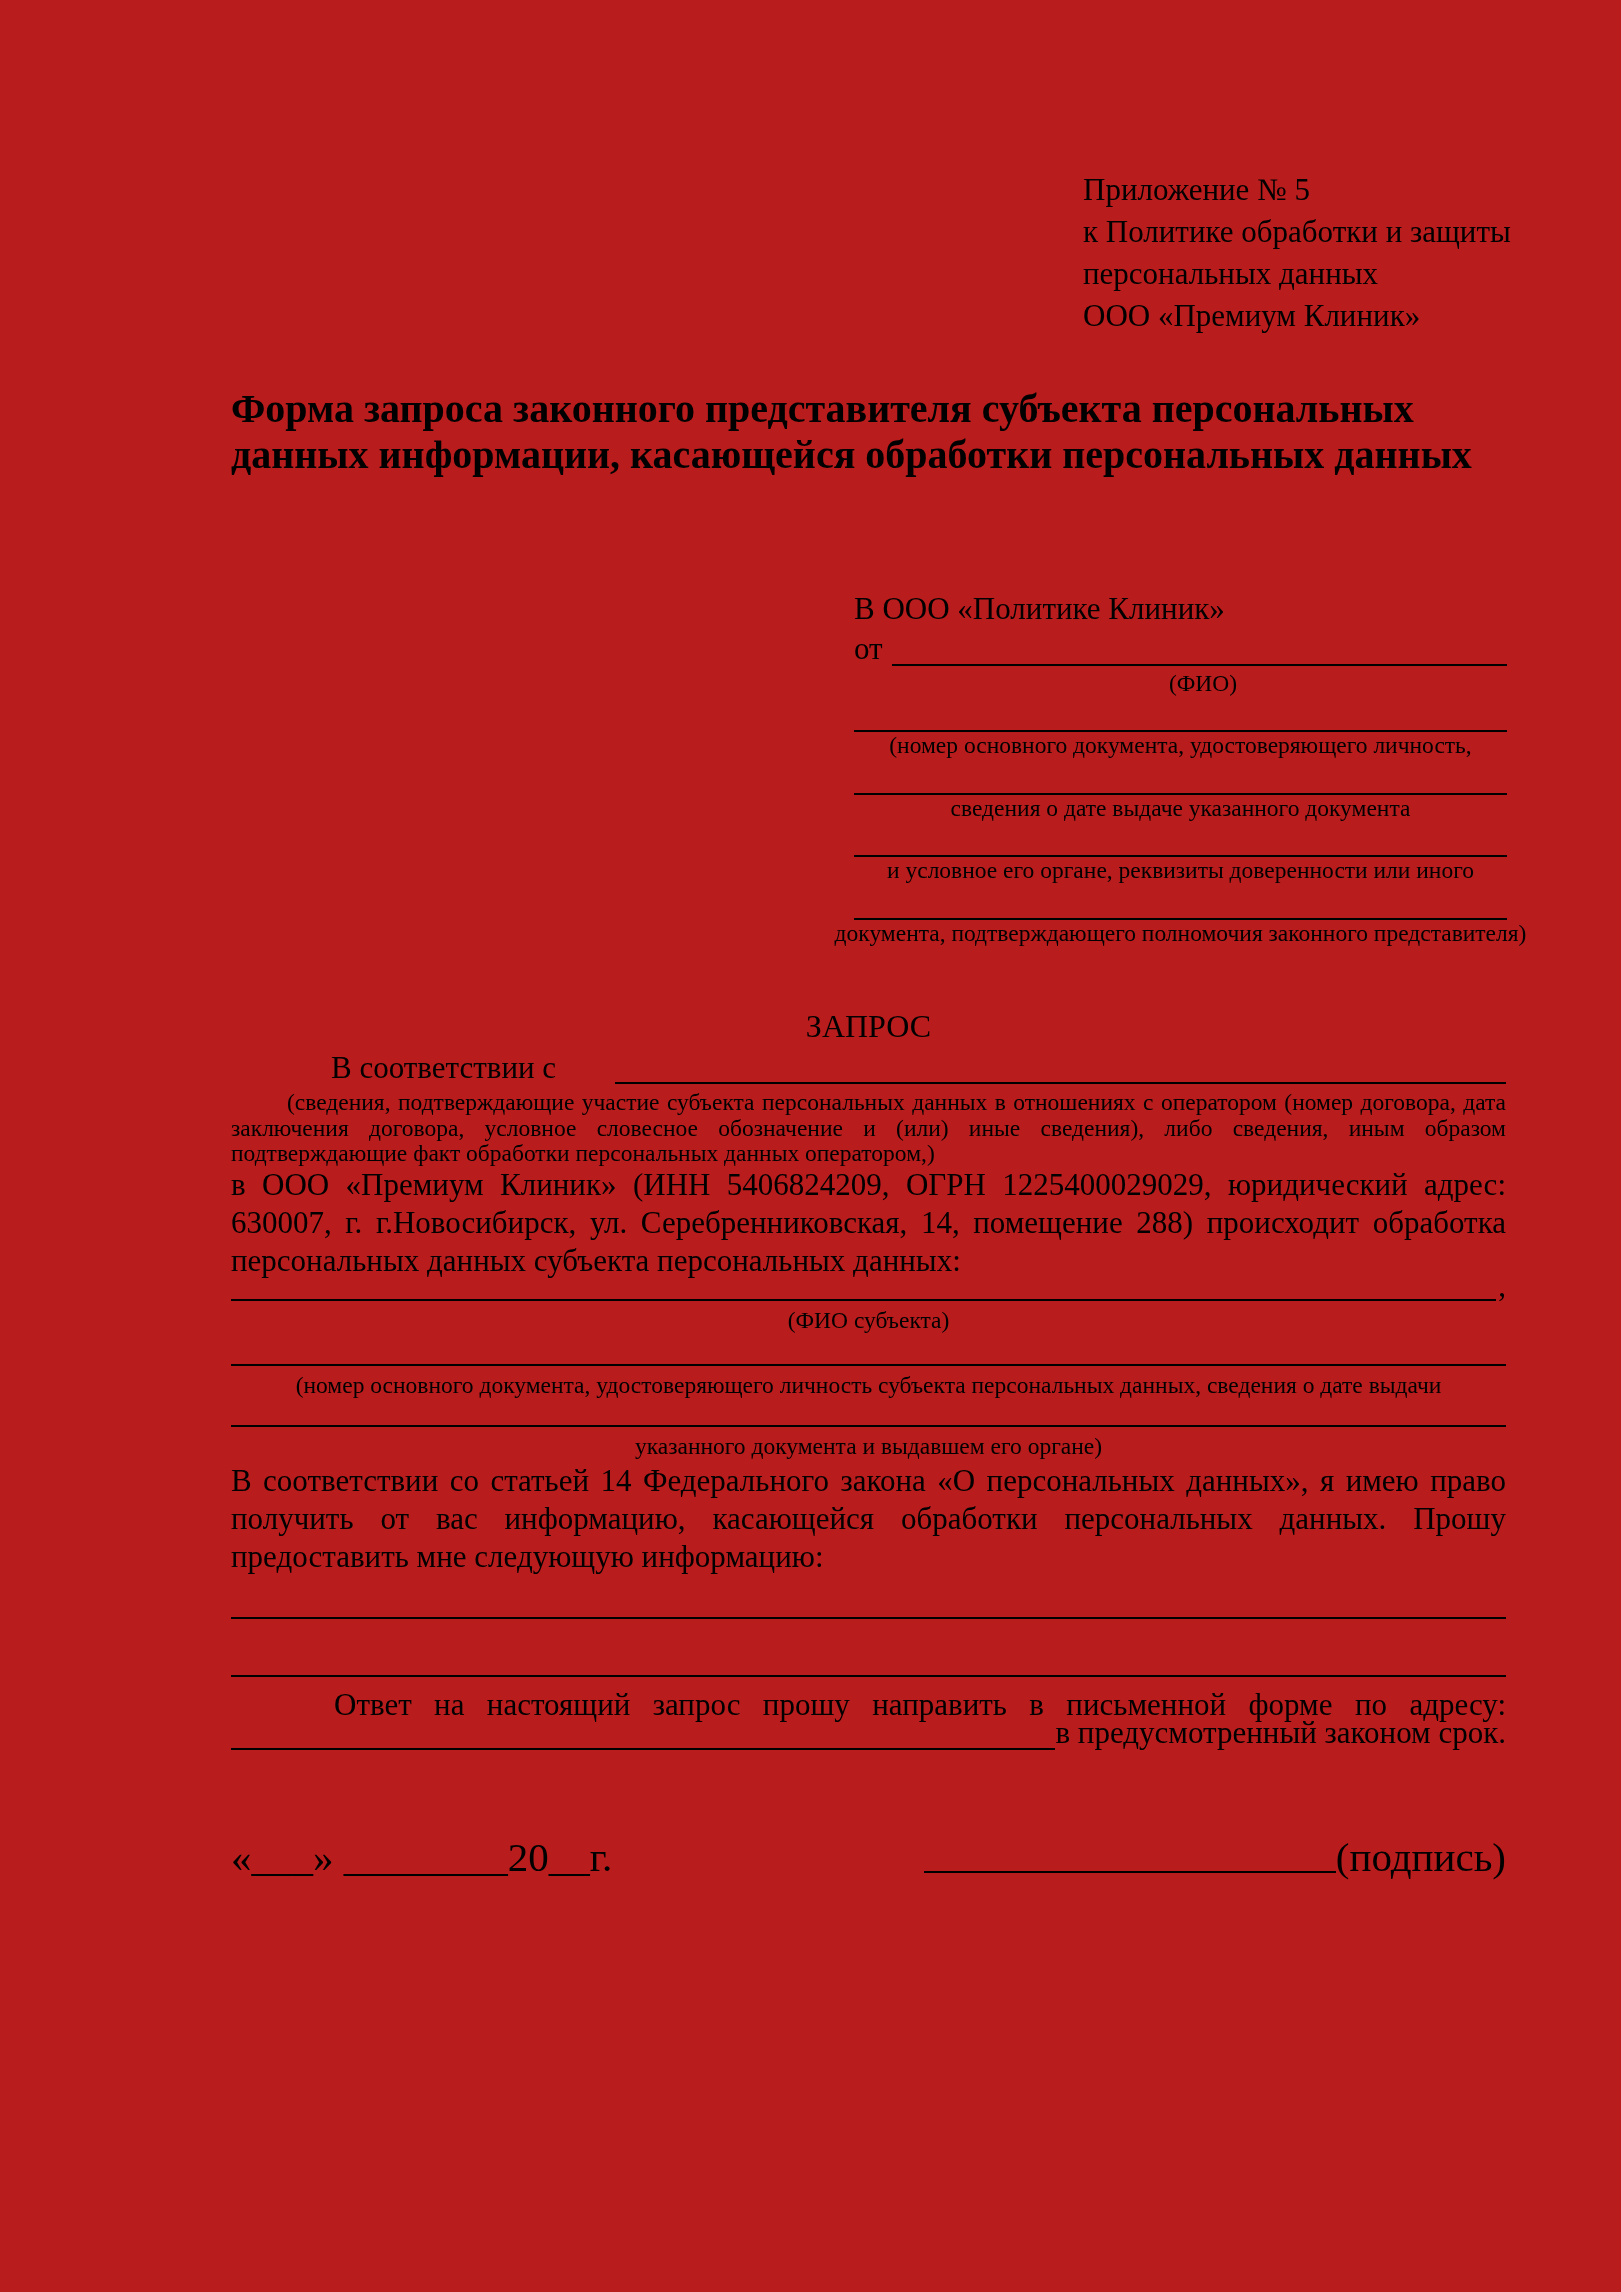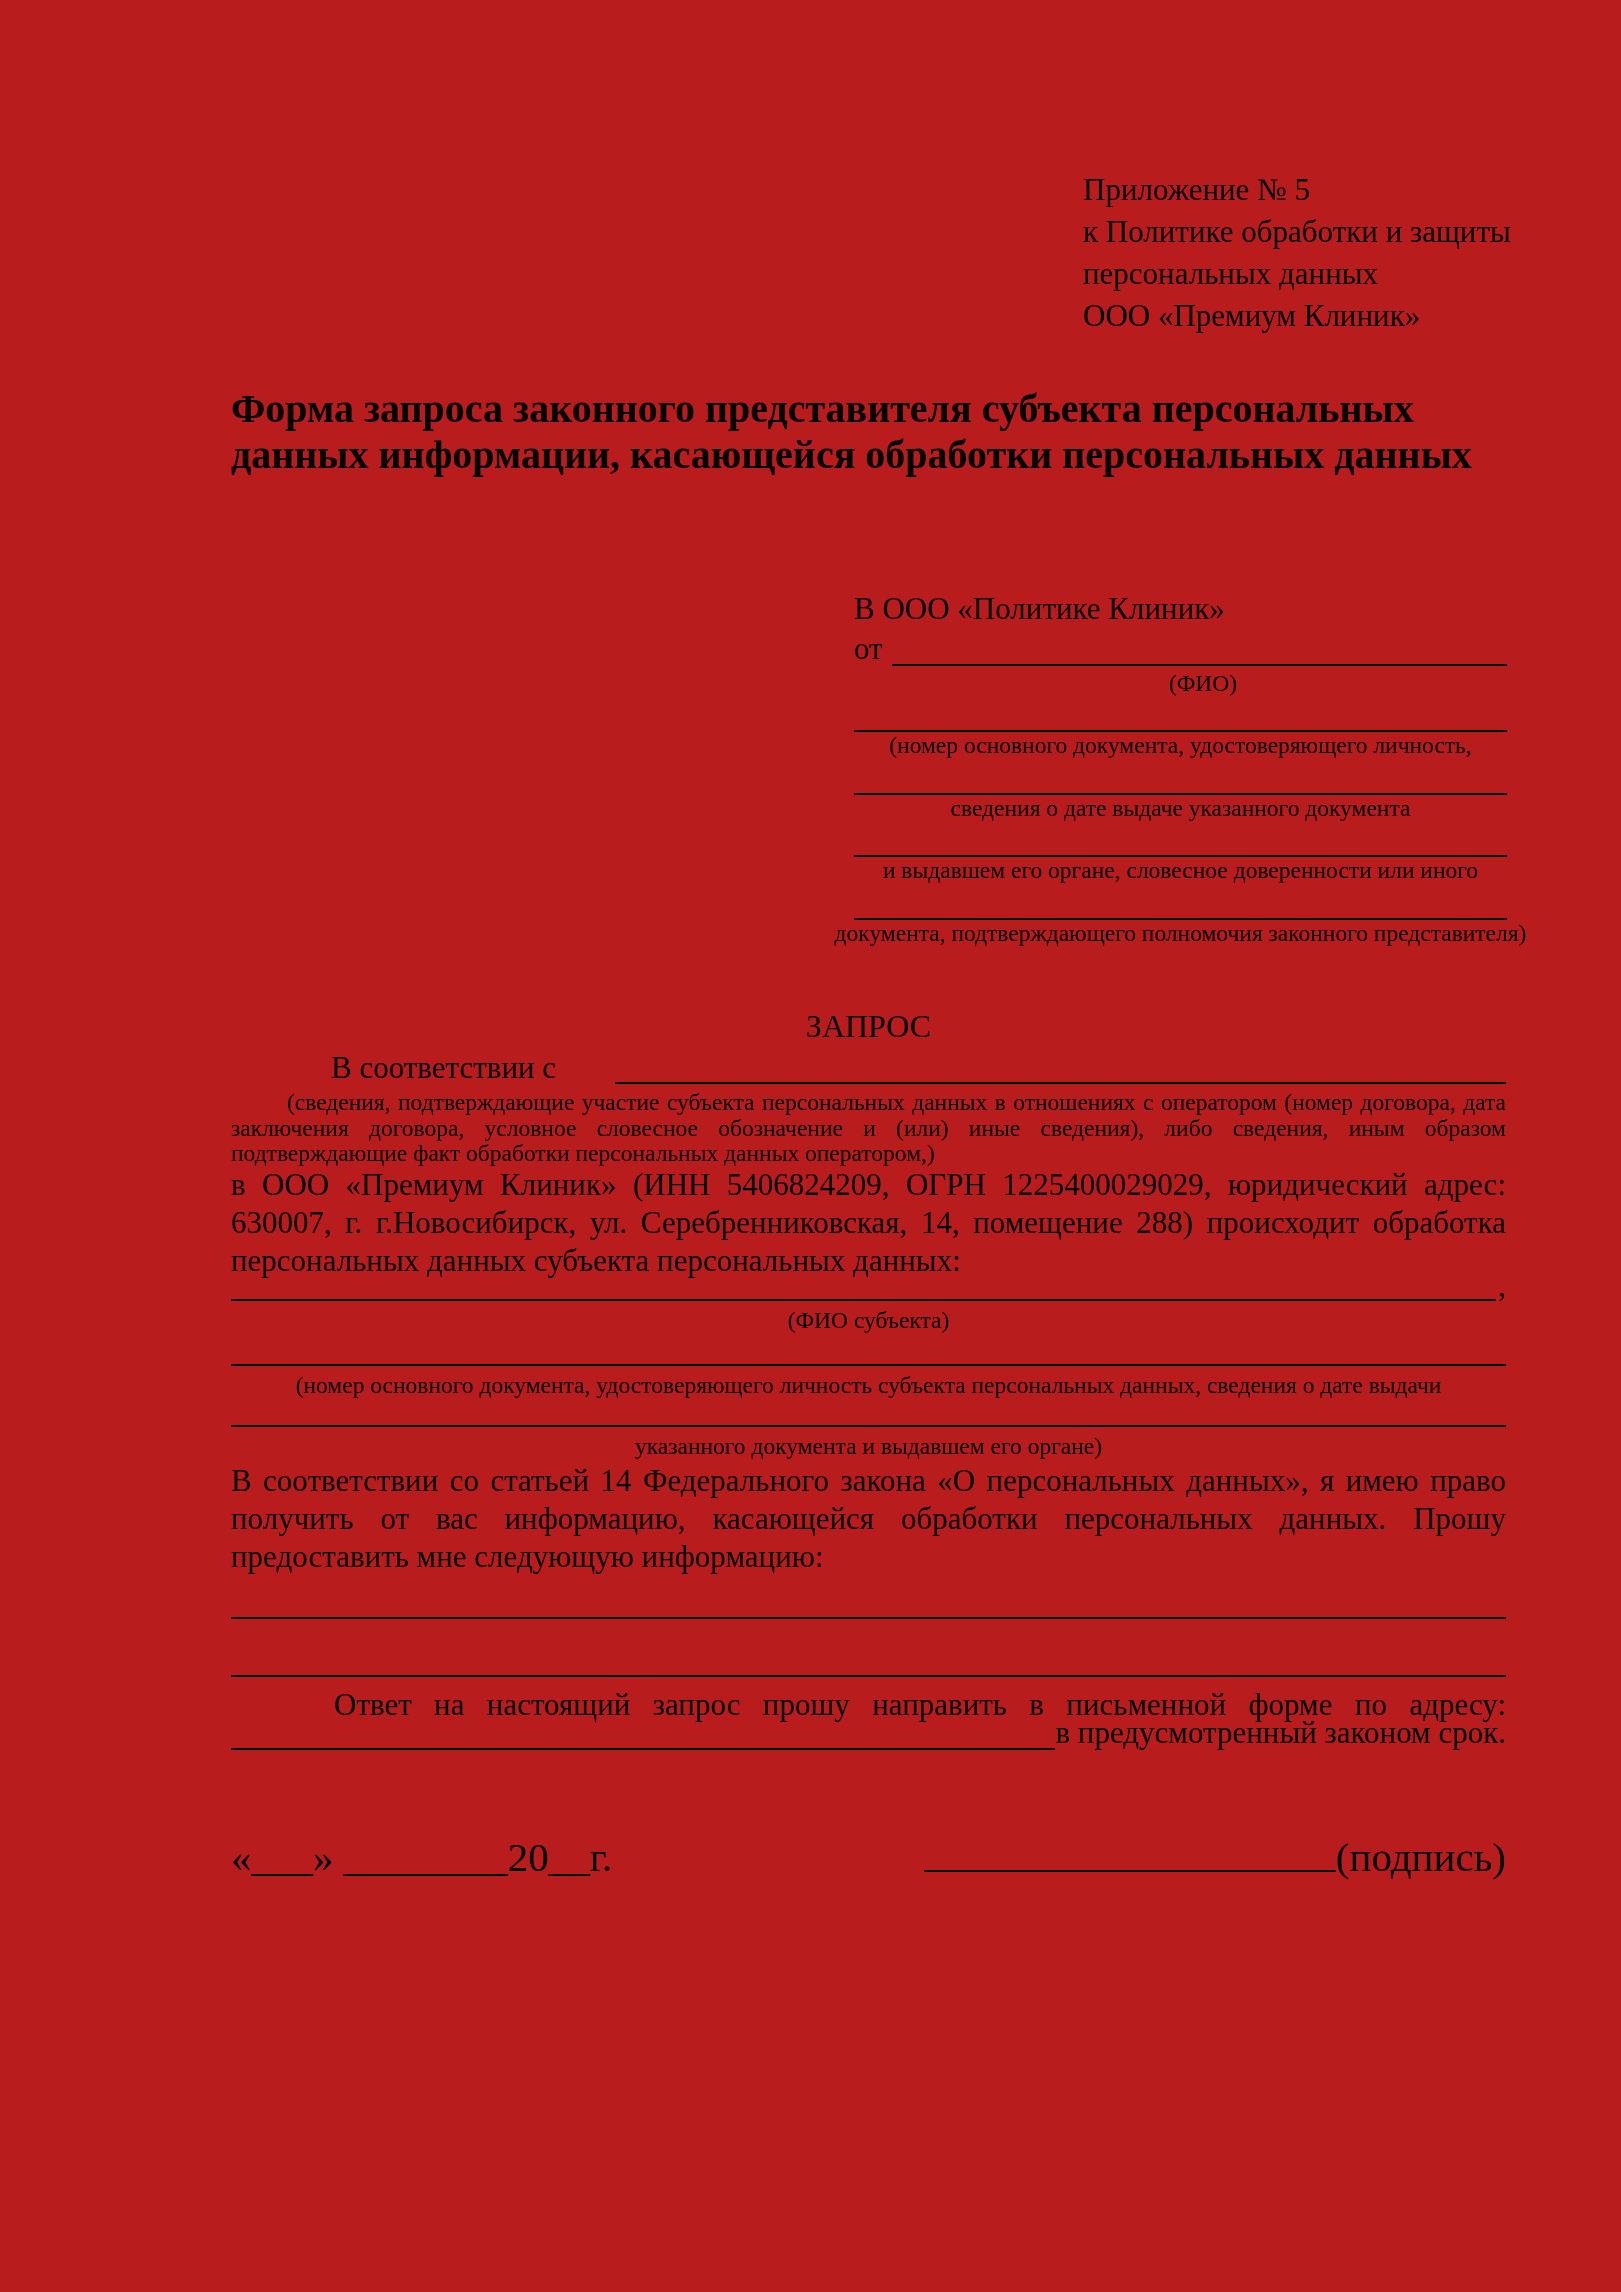--- a/index.html
+++ b/index.html
@@ -78,21 +78,21 @@
   .answer-row { left: 231px; top: 1715px; width: 1275px; display: flex; align-items: flex-end; font-size: 31px; }
   .answer-fill { flex: 1; height: 29px; }
   .answer-tail { line-height: 35px; white-space: nowrap; }
 
   
   .signature-row {
     left: 231px; top: 1841px; width: 1275px;
     display: flex; justify-content: space-between; align-items: flex-end; font-size: 41px;
   }
   .date-field { line-height: 33px; white-space: nowrap; }
-  .sign-group { display: flex; align-items: flex-start; }
+  .sign-group { display: flex; align-items: center; }
   .sign-fill { width: 412px; height: 29px; }
   .sign-caption { line-height: 33px; white-space: nowrap; }
 </style>
 </head>
 <body>
 
 <div class="page">
 
   <div class="abs appendix-note">
     <div>Приложение № 5</div>
@@ -114,21 +114,21 @@
     <div class="blank-field">
       <div class="fill-line"></div>
       <div class="caption">(номер основного документа, удостоверяющего личность,</div>
     </div>
     <div class="blank-field">
       <div class="fill-line"></div>
       <div class="caption">сведения о дате выдаче указанного документа</div>
     </div>
     <div class="blank-field">
       <div class="fill-line"></div>
-      <div class="caption">и выдавшем его органе, словесное доверенности или иного</div>
+      <div class="caption">и условное его органе, реквизиты доверенности или иного</div>
     </div>
     <div class="blank-field">
       <div class="fill-line"></div>
       <div class="caption">документа, подтверждающего полномочия законного представителя)</div>
     </div>
   </div>
 
   <div class="abs request-heading">ЗАПРОС</div>
 
   <div class="abs accordance-row">

